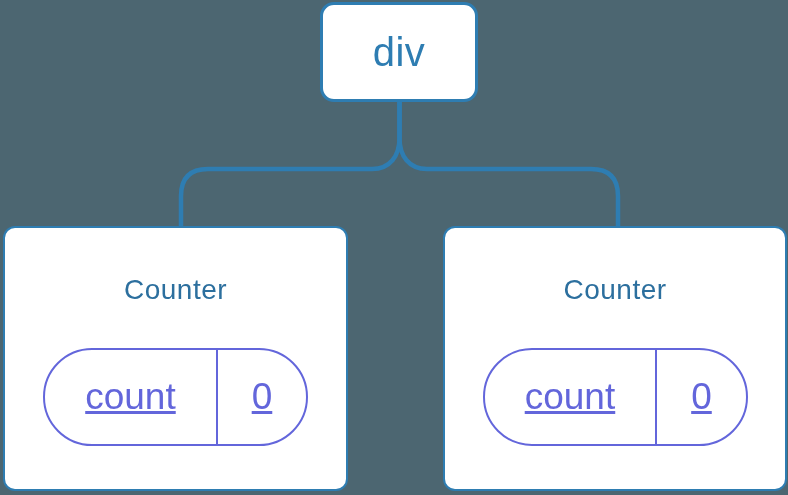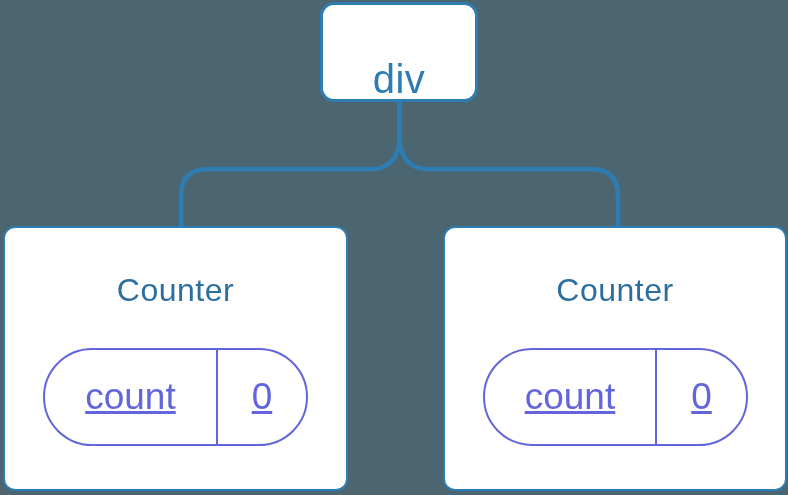--- a/index.html
+++ b/index.html
@@ -22,21 +22,21 @@
     background: var(--background);
     overflow: hidden;
   }
   .root-node {
     position: absolute;
     left: 320px; top: 2px;
     width: 158px; height: 100px;
     background: var(--node-background);
     border: 3px solid var(--connector-blue);
     border-radius: 14px;
-    display: flex; align-items: flex-end; justify-content: center;
+    display: flex; align-items: center; justify-content: center;
   }
   .root-node-label {
     color: var(--node-text-blue);
     font-size: 40px;
     line-height: 1;
     letter-spacing: 0.5px;
   }
   .connector {
     position: absolute;
     left: 0; top: 0;
@@ -56,21 +56,21 @@
     border: 2.5px solid var(--connector-blue);
     border-radius: 12px;
     display: flex;
     flex-direction: column;
     align-items: center;
   }
   .counter-card.left  { left: 3px;   width: 345px; }
   .counter-card.right { left: 443px; width: 344px; }
   .counter-title {
     margin-top: 38px;
-    font-size: 32px;
+    font-size: 28px;
     line-height: 48px;
     color: var(--counter-title-blue);
     letter-spacing: 0.5px;
   }
   .state-pill {
     margin-top: 34px;
     width: 265px; height: 98px;
     border: 2px solid var(--state-purple);
     border-radius: 60px;
     display: flex;

